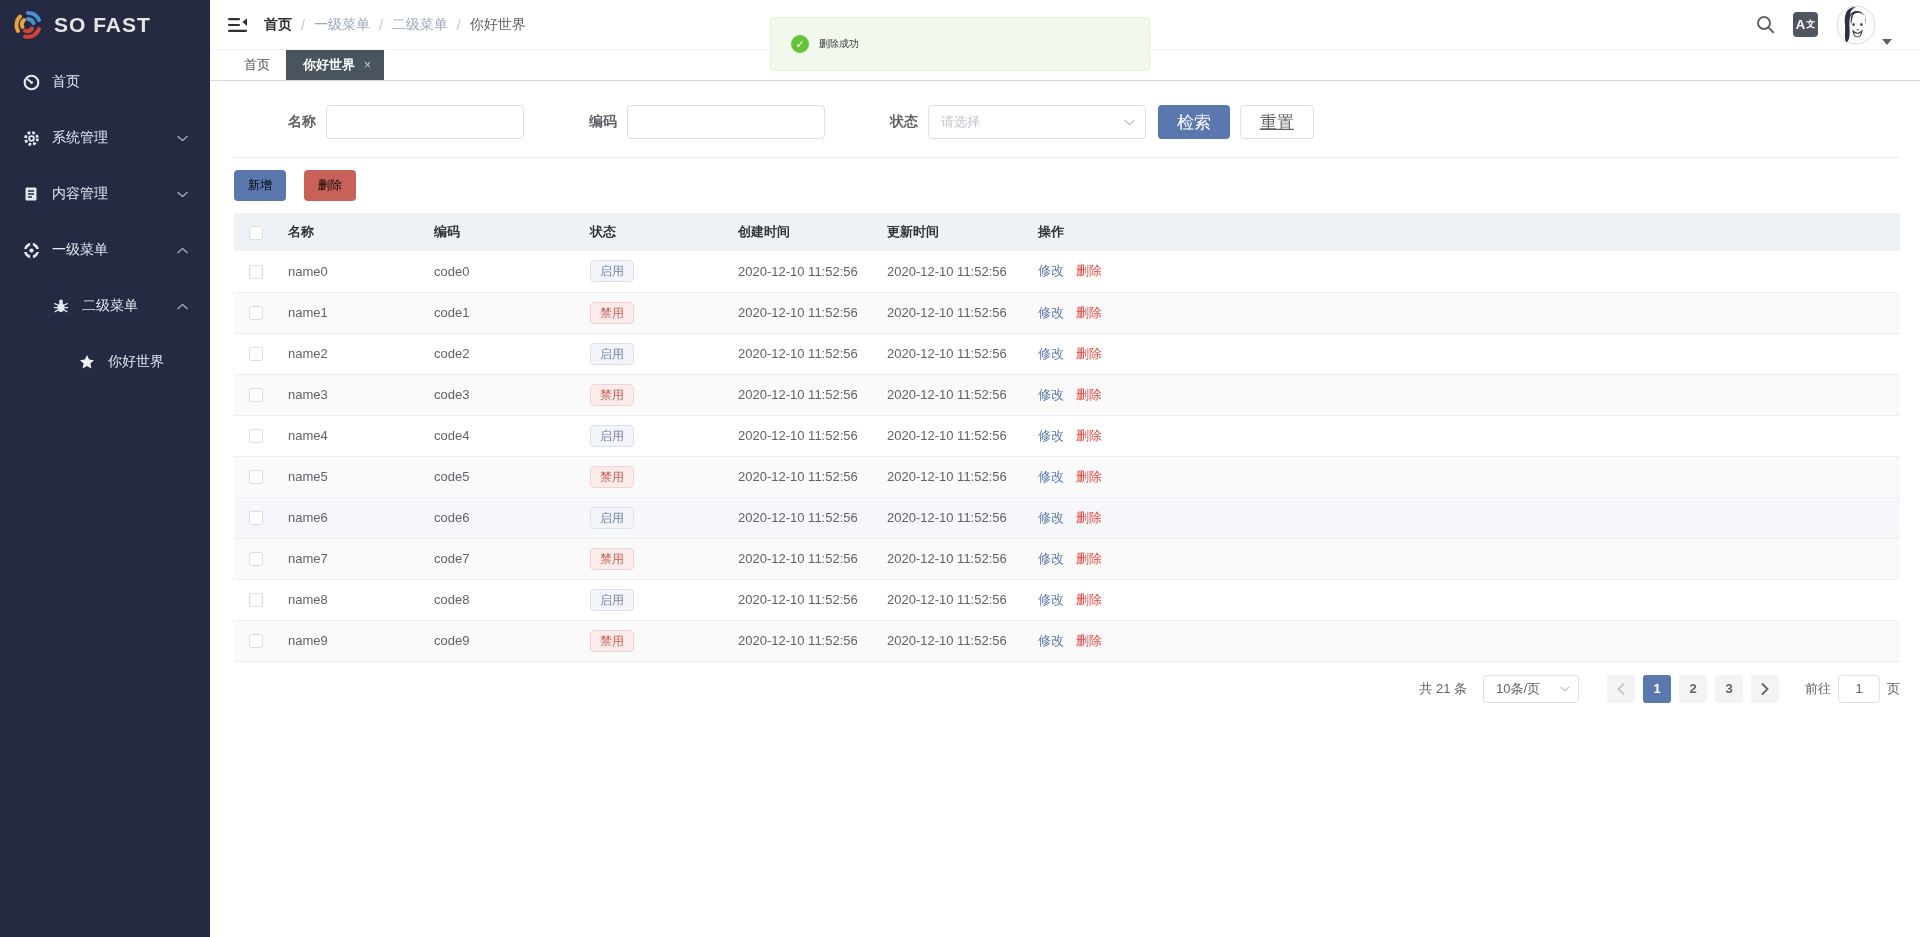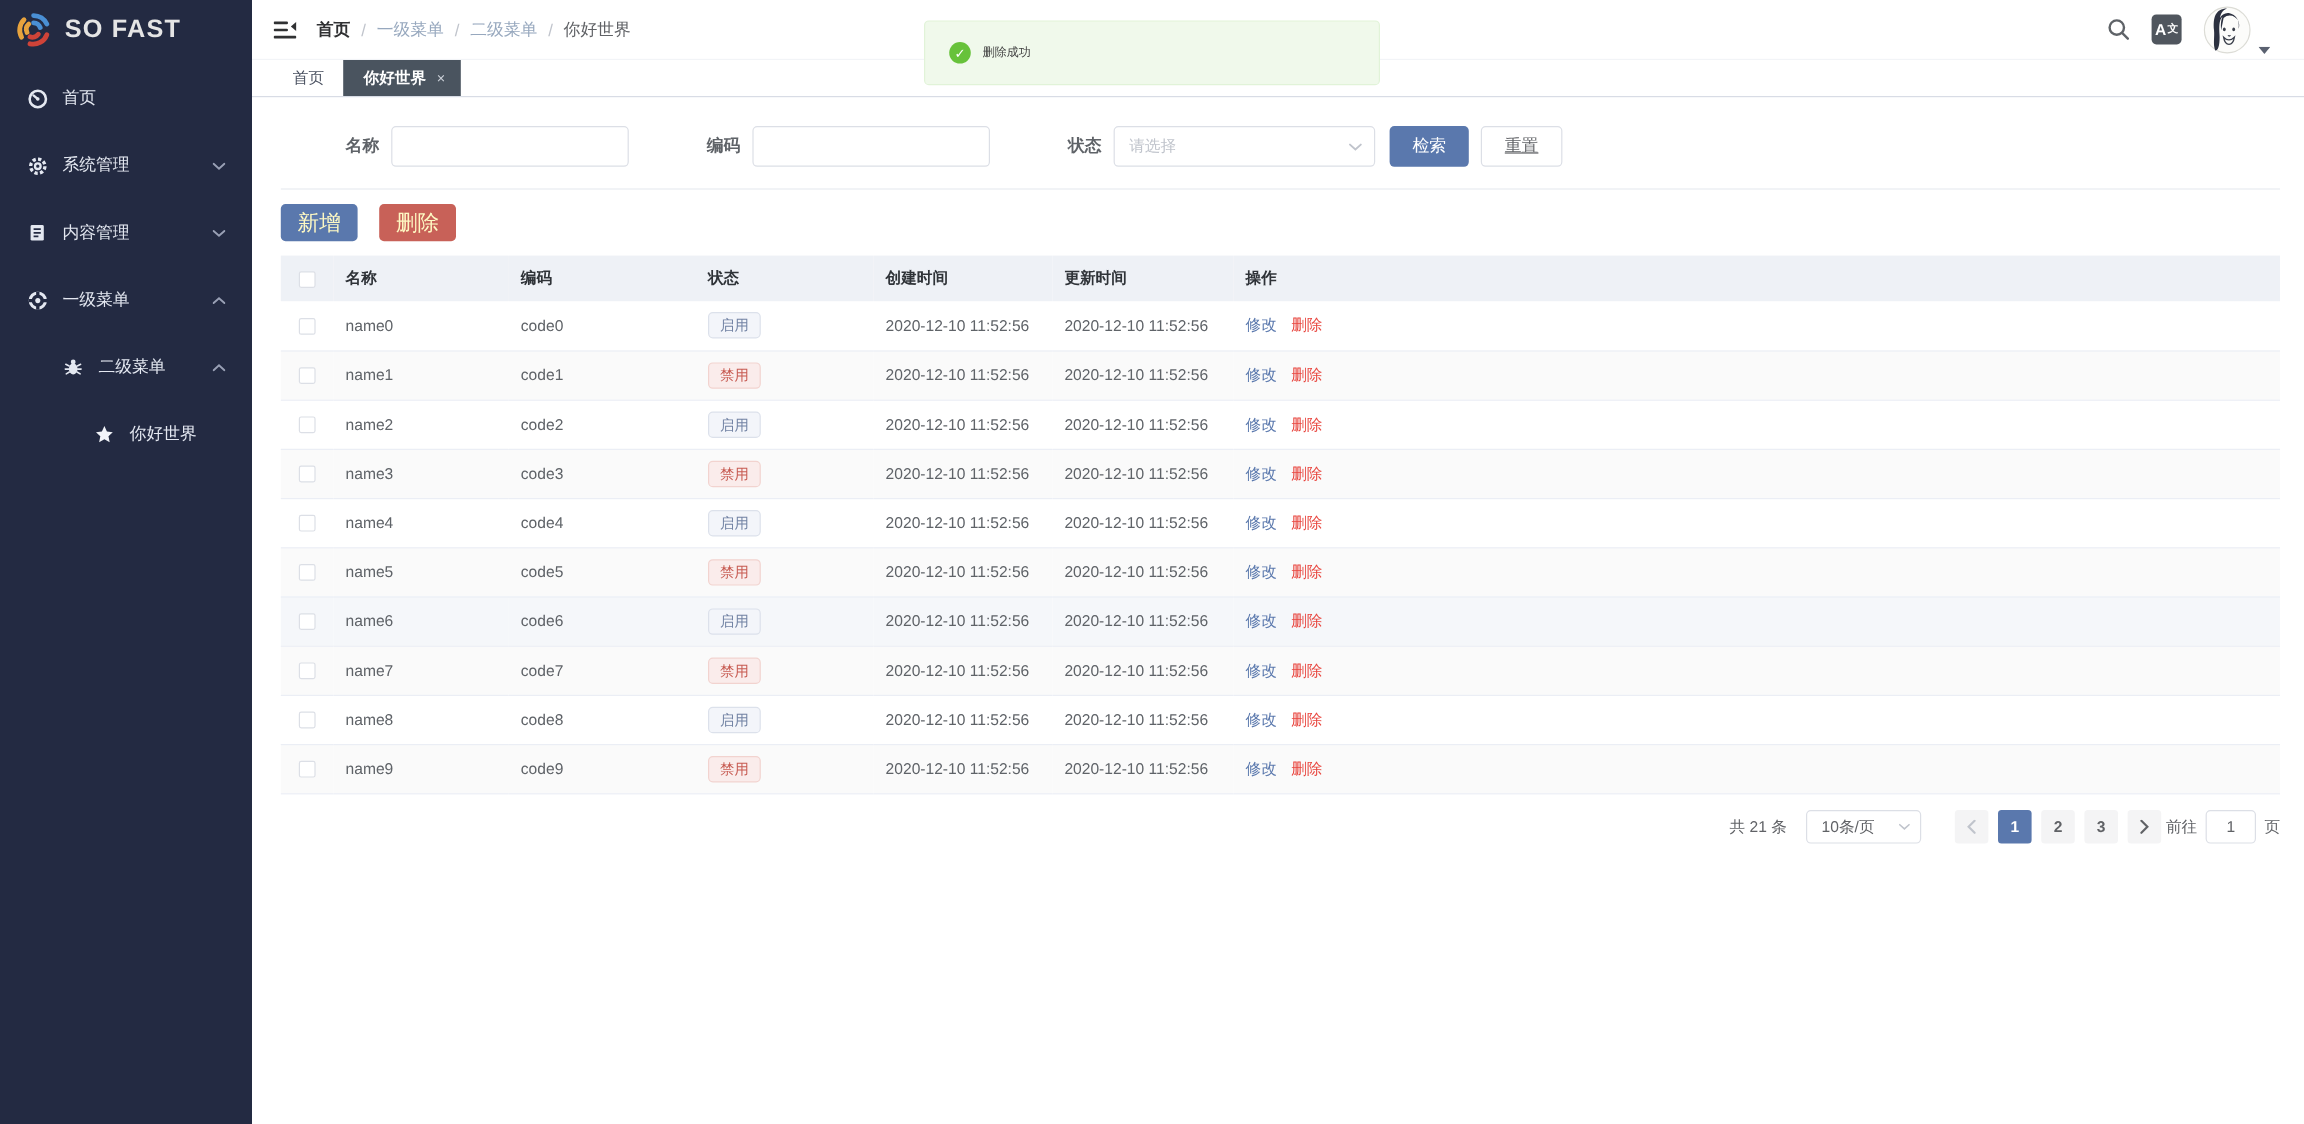--- a/index.html
+++ b/index.html
@@ -47,28 +47,28 @@
   .toast-msg { color:#404040; font-size:10px; }
 
   
   .content { padding:24px 20px 0 24px; }
   .filter-row { display:flex; align-items:center; margin-bottom:18px; }
   .f-label { width:92px; text-align:right; padding-right:10px; font-size:14px; color:#5f6368; font-weight:600; }
   .f-label.wide { width:103px; }
   .f-input { width:198px; height:34px; border:1px solid #dcdfe6; border-radius:4px; padding:0 12px; font-size:13px; color:#606266; outline:none; background:#fff; font-family:inherit; }
   .f-select { width:218px; height:34px; border:1px solid #dcdfe6; border-radius:4px; padding:0 10px 0 12px; display:flex; align-items:center; justify-content:space-between; cursor:pointer; background:#fff; }
   .f-select .ph { color:#c0c4cc; font-size:13px; }
-  .btn { height:34px; padding:0 19px; border:none; border-radius:4px; font-size:14px; cursor:pointer; font-family:inherit; }
+  .btn { height:34px; padding:0 19px; border:none; border-radius:4px; font-size:17px; cursor:pointer; font-family:inherit; }
   .btn-primary { background:#5a78ad; color:#fff; }
   .btn-plain { background:#fff; color:#606266; border:1px solid #dcdfe6;text-decoration:underline; }
   .btn-search { margin-left:12px; }
   .btn-reset { margin-left:10px; }
   .divider { height:1px; background:#e8ebf0; margin-bottom:12px; }
   .btn-row { display:flex; gap:18px; margin-bottom:12px; }
-  .btn-sm { height:31px; padding:0 14px; border:none; border-radius:4px; font-size:18px; color:#fef9c3; cursor:pointer; font-family:inherit; }
+  .btn-sm { height:31px; padding:0 14px; border:none; border-radius:4px; font-size:12px; color:#000000; cursor:pointer; font-family:inherit; }
   .btn-add { background:#5a78ad; }
   .btn-del { background:#c86158; }
 
   
   table { width:100%; border-collapse:collapse; font-size:13px; table-layout:fixed; }
   col.c-check { width:44px; } col.c-name { width:146px; } col.c-code { width:156px; }
   col.c-status { width:148px; } col.c-created { width:149px; } col.c-updated { width:151px; }
   thead th { background:#eef1f6; height:38px; text-align:left; padding:0 10px; color:#2f3338; font-weight:700; }
   thead th.th-check { text-align:center; padding:0; }
   tbody td { height:41px; padding:0 10px; border-bottom:1px solid #ebeef5; color:#5f6368; }
@@ -83,21 +83,21 @@
   .op-edit { color:#5a78ad; }
   .op-del { color:#e8453e; }
 
   
   .pagination { display:flex; align-items:center; justify-content:flex-end; margin-top:13px; font-size:13px; color:#606266; }
   .pg-total { margin-right:16px; }
   .pg-size { width:96px; height:28px; border:1px solid #dcdfe6; border-radius:4px; display:flex; align-items:center; justify-content:space-between; padding:0 8px 0 12px; margin-right:24px; cursor:pointer; background:#fff; }
   .pg-btn { min-width:28px; height:28px; background:#f4f4f5; border-radius:3px; margin:0 4px; display:inline-flex; align-items:center; justify-content:center; font-weight:600; cursor:pointer; color:#606266; }
   .pg-btn.disabled { color:#c0c4cc; cursor:default; }
   .pg-btn.active { background:#5a78ad; color:#fff; }
-  .pg-jump { display:flex; align-items:center; gap:7px; }
+  .pg-jump { display:flex; align-items:center; margin-left:22px; gap:7px; }
   .pg-input { width:42px; height:28px; border:1px solid #dcdfe6; border-radius:4px; text-align:center; font-size:13px; color:#606266; outline:none; font-family:inherit; }
 
   svg { display:block; }
 </style>
 </head>
 <body>
 
 <div class="app">
 
   <aside class="sidebar">

